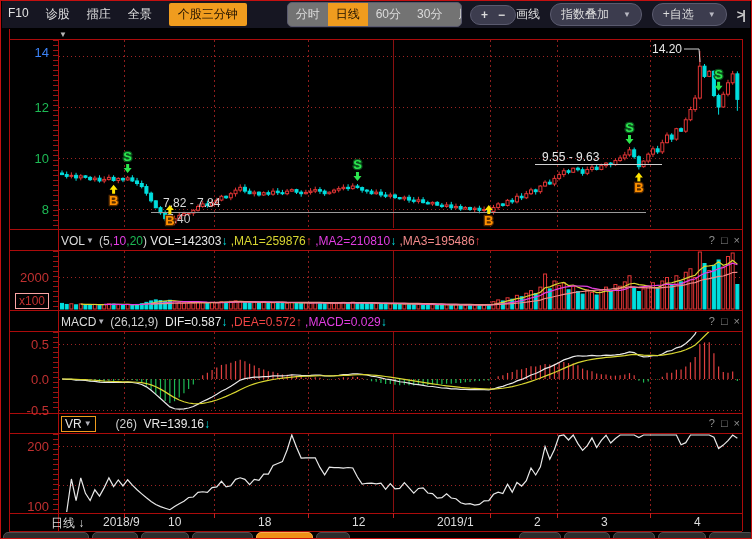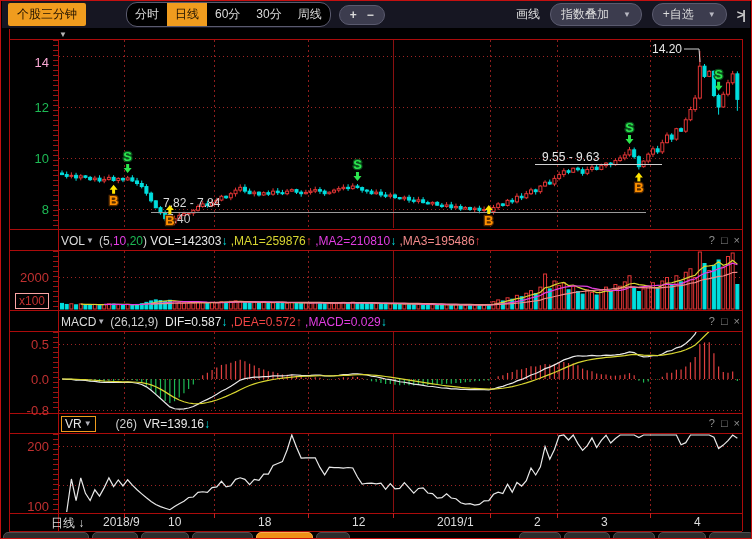--- a/index.html
+++ b/index.html
@@ -3,21 +3,21 @@
 <meta charset="utf-8">
 <style>
   html,body{margin:0;padding:0;background:#222;}
   #win{position:relative;width:752px;height:539px;background:#000;border:1px solid #c41010;
        box-sizing:border-box;font-family:"Liberation Sans",sans-serif;overflow:hidden;}
   
   .toolbar{position:absolute;left:1px;top:0;width:748px;height:27px;background:#161622;
            display:flex;align-items:center;padding:0 6px;box-sizing:border-box;z-index:10;}
   .tb-item{color:#e2e2e2;font-size:12px;margin-right:17px;cursor:default;white-space:nowrap;}
   .feature-btn{background:#f09c1e;color:#201200;font-size:12px;padding:3px 9px;border-radius:2px;white-space:nowrap;}
-  .period-group{display:flex;background:#000000;border:1px solid #5a5a6e;border-radius:11px;overflow:hidden;margin-left:40px;}
+  .period-group{display:flex;background:#737373;border:1px solid #5a5a6e;border-radius:5px;overflow:hidden;margin-left:40px;}
   .period{color:#dcdcdc;font-size:12px;padding:3px 8px;white-space:nowrap;}
   .period.active{background:#f09c1e;color:#201200;}
   .pill{background:#3c3c4e;border:1px solid #5a5a6e;border-radius:11px;color:#dcdcdc;
         font-size:12px;padding:2px 10px;display:flex;align-items:center;gap:10px;white-space:nowrap;}
   .zoom-pill{margin-left:8px;font-weight:bold;}
   .tb-right{margin-left:auto;display:flex;align-items:center;gap:10px;}
   .dd-arrow{font-size:8px;color:#b8b8c2;margin-left:4px;}
   .collapse{color:#cccccc;font-size:13px;font-weight:bold;letter-spacing:-2px;}
   
   .hl{position:absolute;height:0;border-top:1px solid #ab0b0b;left:8px;width:733px;z-index:2;}
@@ -47,20 +47,26 @@
   .corner-dd{position:absolute;left:58px;top:29px;font-size:8px;color:#b5b5b5;z-index:3;}
   #chart-svg{position:absolute;left:0;top:0;z-index:4;pointer-events:none;}
   svg text{font-family:"Liberation Sans",sans-serif;}
 </style>
 </head>
 <body>
 
 <div id="win">
 
   <div class="toolbar">
+    <div id="menu-items" style="display:flex">
+        <div class="tb-item">F10</div>
+        <div class="tb-item">诊股</div>
+        <div class="tb-item">擂庄</div>
+        <div class="tb-item">全景</div>
+      </div>
     <div class="feature-btn">个股三分钟</div>
     <div class="period-group" id="period-group">
         <div class="period">分时</div>
         <div class="period active">日线</div>
         <div class="period">60分</div>
         <div class="period">30分</div>
         <div class="period"><span>周线</span></div>
       </div>
     <div class="pill zoom-pill">
       <span>+</span>
@@ -95,31 +101,31 @@
       <div class="vl" style="left: 8px; top: 28px; height: 502px;"></div>
       <div class="vl" style="left: 57px; top: 38px; height: 492px;"></div>
       <div class="vl" style="left: 741px; top: 38px; height: 492px;"></div>
       <div class="ruler" style="top: 39px; height: 188px;"></div>
       <div class="ruler" style="top: 250px; height: 58px;"></div>
       <div class="ruler" style="top: 331px; height: 80px;"></div>
       <div class="ruler" style="top: 433px; height: 78px;"></div>
     </div>
 
   <div id="price-labels">
-      <div class="ylab" style="top: 54px; color: #f9a8d4;">14</div>
+      <div class="ylab" style="top: 44px; color: #3b82f6;">14</div>
       <div class="ylab" style="top: 99px; color: rgb(29, 185, 84);">12</div>
       <div class="ylab" style="top: 150px; color: rgb(29, 185, 84);">10</div>
       <div class="ylab" style="top: 201px; color: rgb(29, 185, 84);">8</div>
     </div>
   <div class="ylab redlab" style="top:269px">2000</div>
   <div class="unitbox" style="top:292px">x100</div>
   <div id="macd-scale">
       <div class="ylab redlab" style="top: 336px;">0.5</div>
       <div class="ylab redlab" style="top: 371px;">0.0</div>
-      <div class="ylab redlab" style="top: 402px;">-0.8</div>
+      <div class="ylab redlab" style="top: 402px;">-0.5</div>
     </div>
   <div id="vr-scale">
       <div class="ylab redlab" style="top: 438px;">200</div>
       <div class="ylab redlab" style="top: 498px;">100</div>
     </div>
 
   <div class="ind-header" style="top:230px">
     <span class="ind-label">VOL</span>
     <span class="ind-dd">▼</span>
     <span><span style="color: rgb(207, 207, 207);">(5</span><span style="color: rgb(226, 61, 226);">,10</span><span style="color: rgb(29, 185, 84);">,20</span><span style="color: rgb(207, 207, 207);">) </span><span style="color: rgb(232, 232, 232);">VOL=142303</span><span style="color: rgb(0, 222, 222);">↓</span><span style="color: rgb(216, 214, 49);"> ,MA1=259876</span><span style="color: rgb(225, 53, 53);">↑</span><span style="color: rgb(226, 61, 226);"> ,MA2=210810</span><span style="color: rgb(0, 222, 222);">↓</span><span style="color: rgb(242, 138, 138);"> ,MA3=195486</span><span style="color: rgb(225, 53, 53);">↑</span></span>

